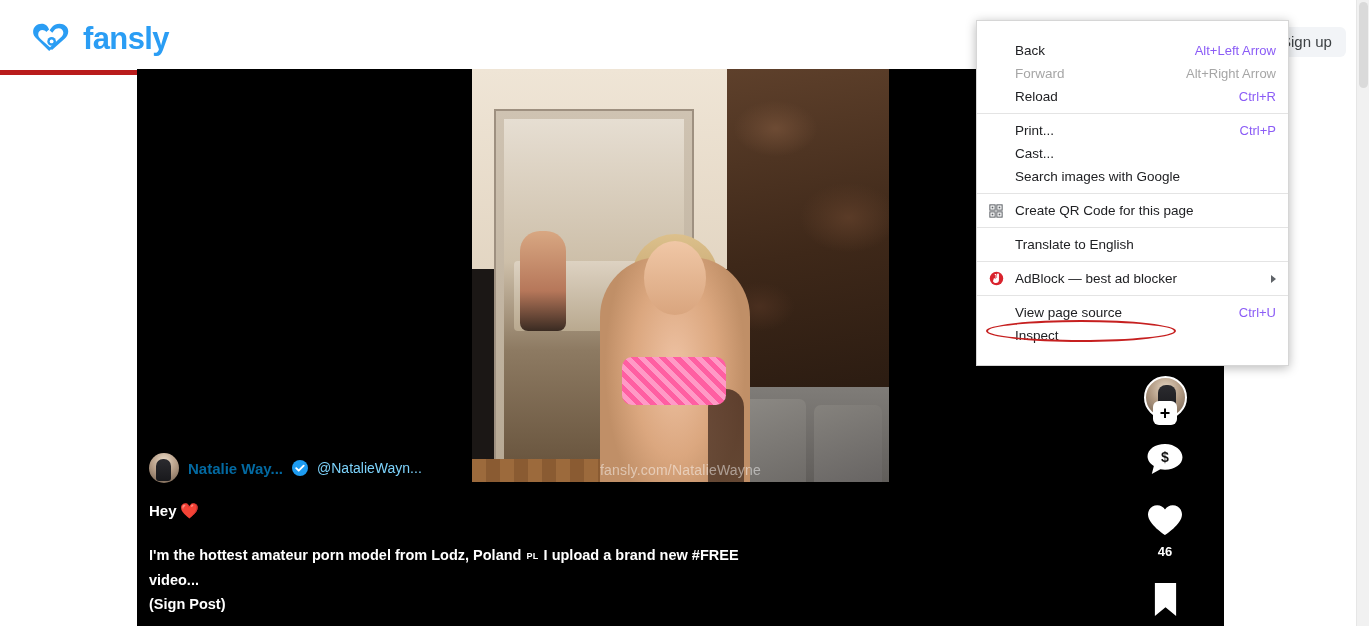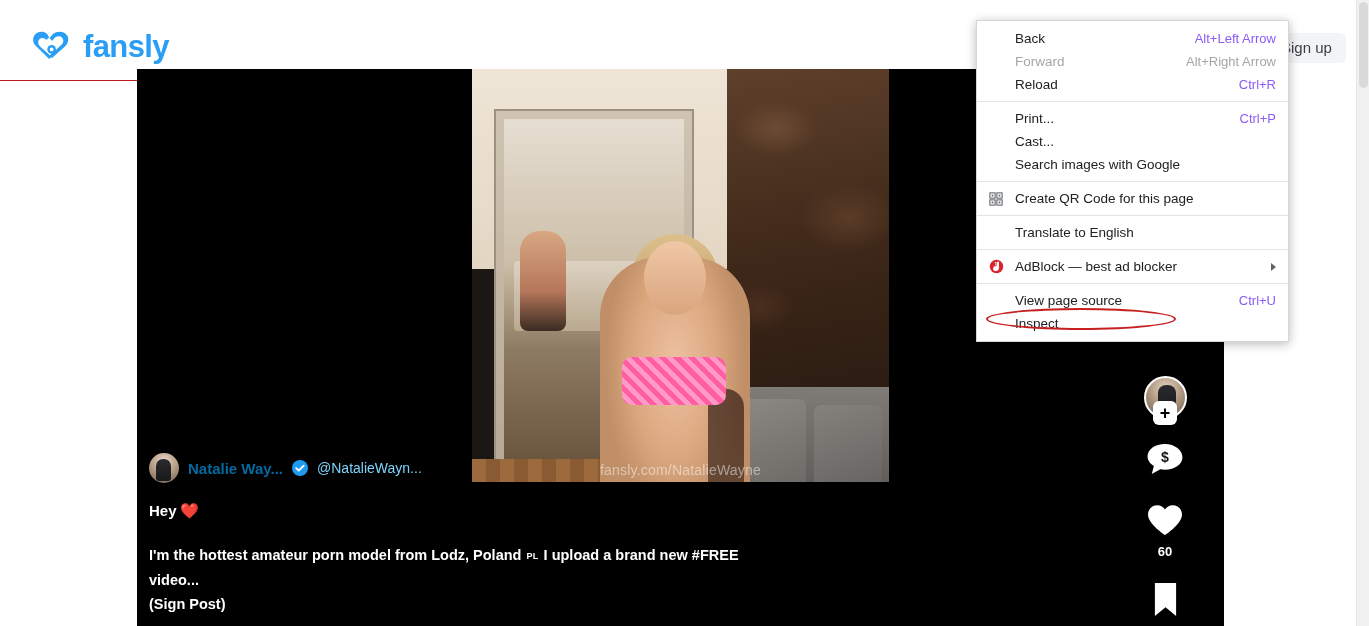--- a/index.html
+++ b/index.html
@@ -6,22 +6,22 @@
   html, body {
     width:1369px; height:626px;
     overflow:hidden;
     font-family:"Liberation Sans", sans-serif;
     background:#ffffff;
   }
   #root { position:relative; width:1369px; height:626px; background:#ffffff; }
 
   
   .header {
-    position:absolute; left:0; top:12px; width:1080px; height:69px;
-    background:#ffffff; border-bottom:1px solid #b91c1c;
+    position:absolute; left:0; top:6px; width:1080px; height:69px;
+    background:#ffffff; border-bottom:5px solid #b91c1c;
     display:flex; align-items:center;
   }
   .logo-wrap { display:flex; align-items:center; gap:9px; margin-left:30px; }
   .logo-mark { width:44px; height:34px; flex:0 0 auto; }
   .logo-text {
     font-size:31px; font-weight:bold; color:#2a9df4;
     letter-spacing:-0.6px; line-height:1;
   }
   .signup-btn {
     position:absolute; left:1267px; top:21px;
@@ -192,21 +192,21 @@
     background:#ffffff; color:#000; font-size:18px; font-weight:bold;
     display:flex; align-items:center; justify-content:center; line-height:1;
   }
   .rail-count { color:#ffffff; font-size:13px; font-weight:bold; margin-top:3px; }
 
   
   .ctx-menu {
     position:absolute; left:976px; top:20px; width:313px;
     background:#ffffff; border:1px solid #d6d6d6;
     box-shadow:0 2px 10px rgba(0,0,0,.28);
-    padding:6px 0; font-size:13.5px; color:#202124;
+    padding:18px 0; font-size:13.5px; color:#202124;
   }
   .ctx-item {
     display:flex; align-items:center; height:23px;
     padding:0 12px 0 0; position:relative;
   }
   .ctx-icon-slot { width:38px; flex:0 0 auto; display:flex; justify-content:center; }
   .ctx-label { flex:1 1 auto; color:#202124; }
   .ctx-item.disabled .ctx-label,
   .ctx-item.disabled .ctx-accel { color:#a6a6a6; }
   .ctx-accel { color:#8b5cf6; font-size:13px; margin-left:16px; }
@@ -323,21 +323,21 @@
           </svg>
         </span>
       </div>
 
       <div class="rail-item">
         <span>
           <svg viewBox="0 0 40 36" width="38" height="34" aria-hidden="true">
             <path d="M20 34S2 22.4 2 12.2C2 6.6 6.4 2.4 11.8 2.4c3.5 0 6.5 1.8 8.2 4.6 1.7-2.8 4.7-4.6 8.2-4.6C33.6 2.4 38 6.6 38 12.2 38 22.4 20 34 20 34z" fill="#ffffff"></path>
           </svg>
         </span>
-        <span class="rail-count">60</span>
+        <span class="rail-count">46</span>
       </div>
 
       <div class="rail-item">
         <span>
           <svg viewBox="0 0 28 36" width="27" height="35" aria-hidden="true">
             <path d="M3 1h22v34l-11-9-11 9z" fill="#ffffff"></path>
           </svg>
         </span>
       </div>
     </div>

